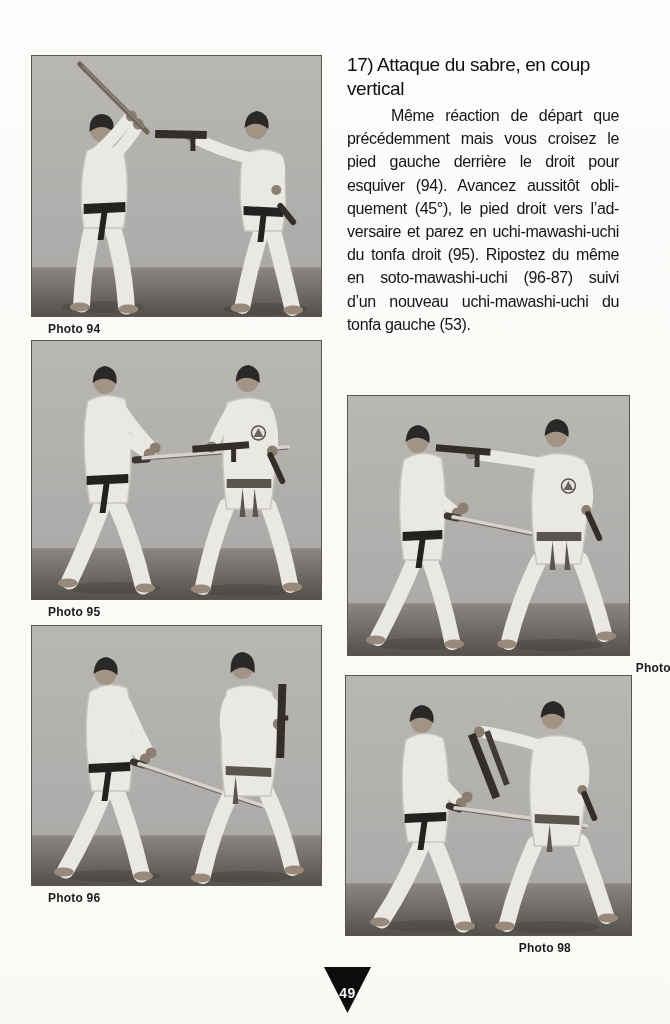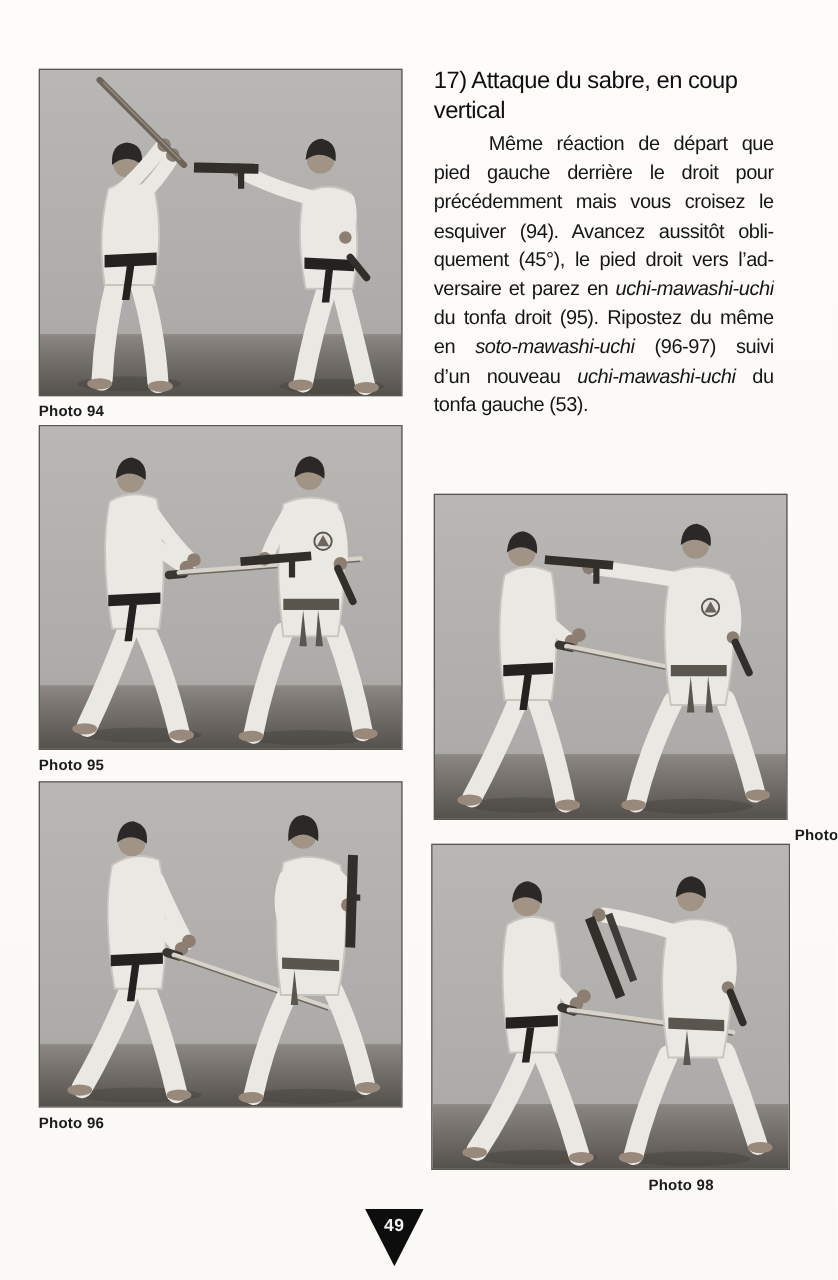--- a/index.html
+++ b/index.html
@@ -20,20 +20,21 @@
     box-sizing:border-box;
     overflow:hidden;
   }
   .photo-frame svg{display:block;}
   figcaption{
     margin-top:5px;
     font-size:12px;
     font-weight:700;
     color:#1b1b1b;
     letter-spacing:.2px;
+    margin-left:17px;
   }
   .cap-right{text-align:right;padding-right:1px;}
 
   .heading{
     position:absolute;left:347px;top:53px;width:292px;
     font-weight:400;font-size:19px;line-height:24px;color:#0f0f0f;
     letter-spacing:-0.4px;
   }
   .para{
     position:absolute;left:347px;top:104px;width:272px;
@@ -42,28 +43,28 @@
   }
   .pline{
     text-align:justify;
     text-align-last:justify;
     overflow:hidden;
     white-space:normal;
     height:23.2px;
   }
   .pline.indent{padding-left:44px;}
   .pline.last{text-align-last:left;}
-  .pline .it{font-style:italic;}
+  .pline .it{}
 
   .page-marker{
-    position:absolute;left:292px;top:967px;width:47px;height:46px;
+    position:absolute;left:324px;top:967px;width:47px;height:46px;
     background:#0d0d0d;
     -webkit-clip-path:polygon(0 0,100% 0,50% 100%);
     clip-path:polygon(0 0,100% 0,50% 100%);
-    display:flex;justify-content:center;align-items:flex-start;
+    display:flex;justify-content:center;align-items:center;
   }
   .page-marker span{
     margin-top:5px;
     color:#f5f5f5;font-size:14px;font-weight:700;letter-spacing:.5px;
   }
 </style>
 </head>
 <body>
 
 <svg width="0" height="0" style="position:absolute" aria-hidden="true">
@@ -318,27 +319,27 @@
     <figcaption class="cap-right">Photo 98</figcaption>
   </figure>
 
   <div class="heading">
     <div>17) Attaque du sabre, en coup</div>
     <div>vertical</div>
   </div>
 
   <div class="para" id="para-container">
       <div class="pline indent"><span>Même réaction de départ que</span></div>
+      <div class="pline"><span>précédemment mais vous croisez le</span></div>
       <div class="pline"><span>pied gauche derrière le droit pour</span></div>
-      <div class="pline"><span>précédemment mais vous croisez le</span></div>
       <div class="pline"><span>esquiver (94). Avancez aussitôt obli-</span></div>
       <div class="pline"><span>quement (45°), le pied droit vers l’ad-</span></div>
       <div class="pline"><span>versaire et parez en </span><span class="it">uchi-mawashi-uchi</span></div>
       <div class="pline"><span>du tonfa droit (95). Ripostez du même</span></div>
-      <div class="pline"><span>en </span><span class="it">soto-mawashi-uchi</span><span> (96-97) suivi</span></div>
+      <div class="pline"><span>en </span><span class="it">soto-mawashi-uchi</span><span> (96-87) suivi</span></div>
       <div class="pline"><span>d’un nouveau </span><span class="it">uchi-mawashi-uchi</span><span> du</span></div>
       <div class="pline last"><span>tonfa gauche (53).</span></div>
     </div>
 
   <div class="page-marker">
     <span>49</span>
   </div>
 
 </div>
 

